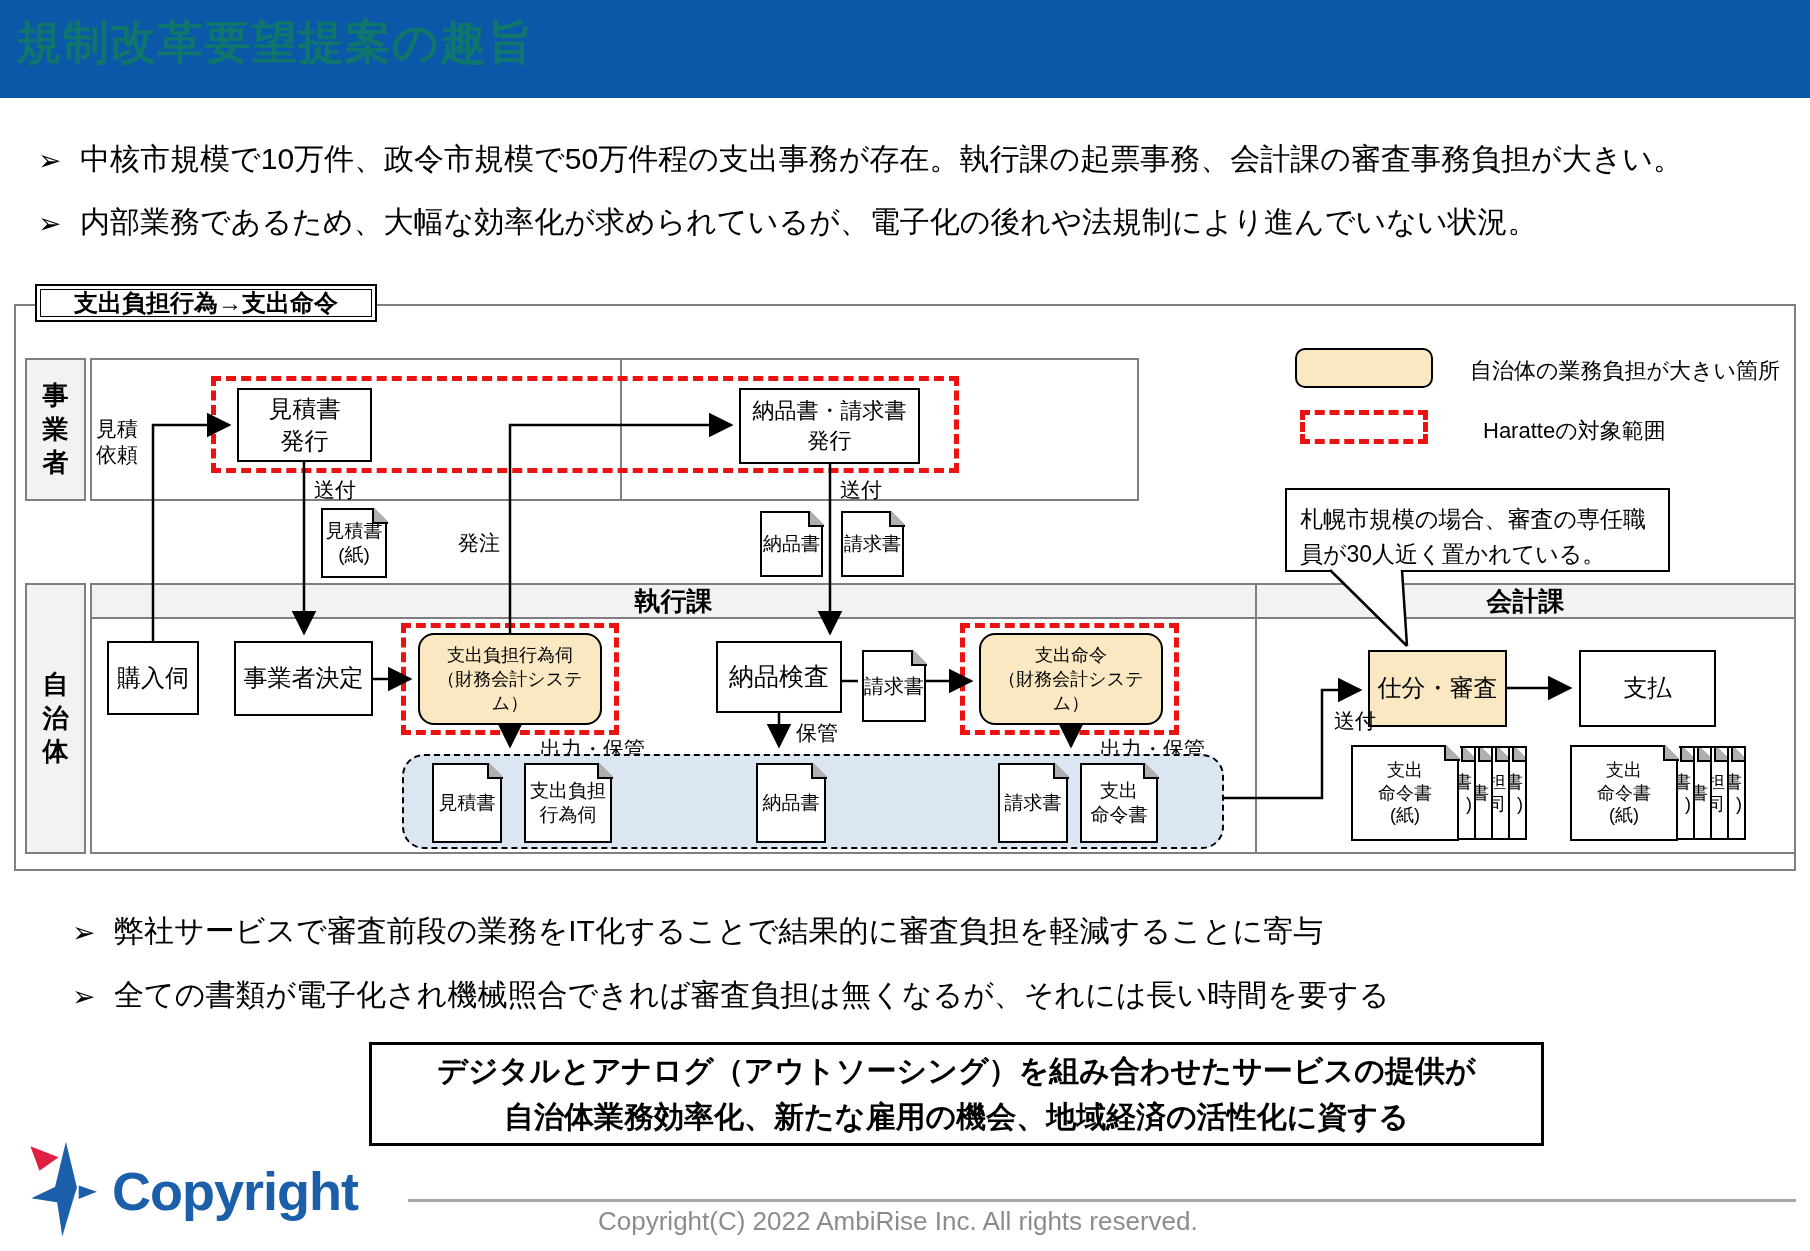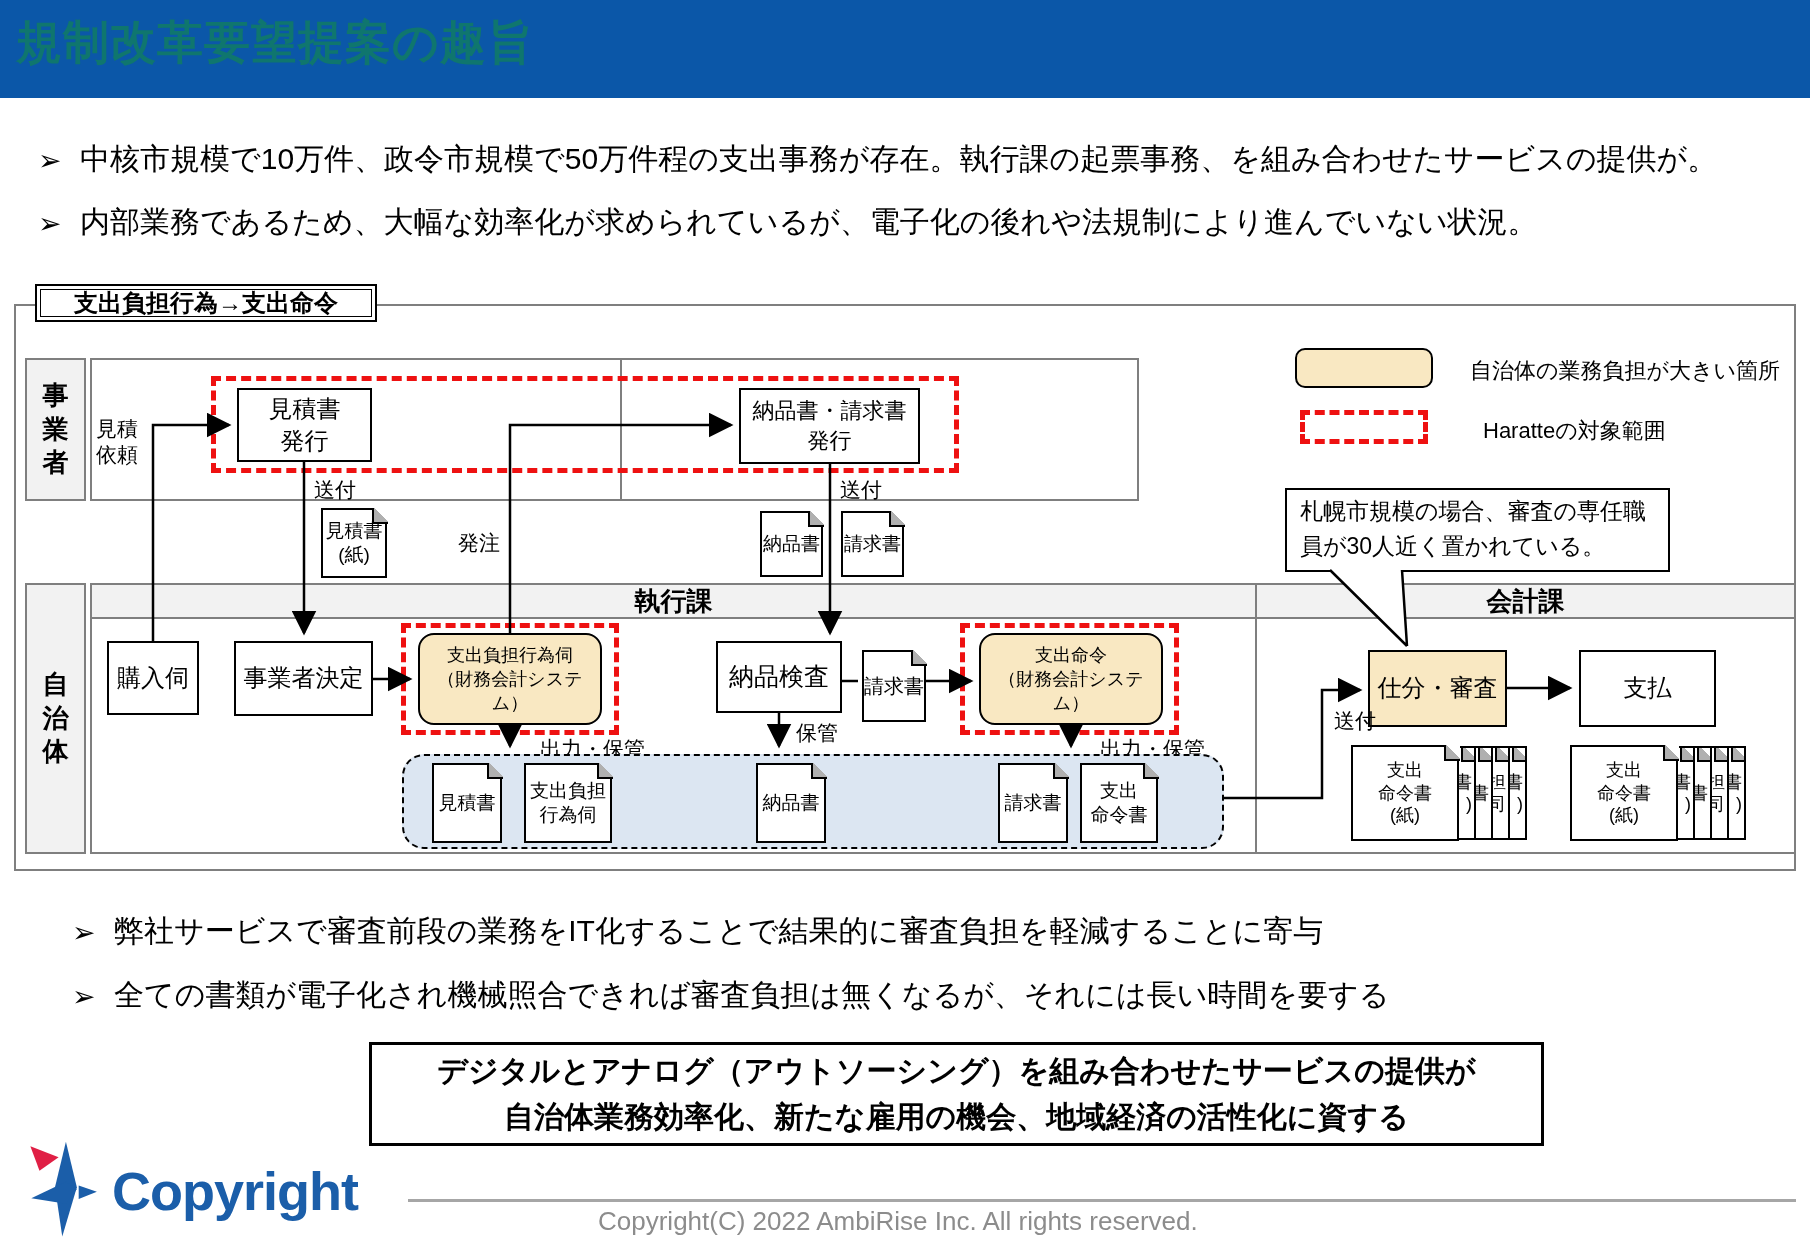--- a/index.html
+++ b/index.html
@@ -37,42 +37,42 @@
   .round{border-radius:16px}
   .reddash{border:5px dashed var(--target-red)}
   .lbl{font-size:21px;line-height:1.25}
   .doc{position:absolute;background:#fff;border:2.5px solid #000;display:flex;
     align-items:center;justify-content:center;text-align:center;line-height:1.25;font-size:19px}
   .fold{position:absolute;top:-2.5px;right:-2.5px;width:16px;height:16px;
     background:linear-gradient(225deg,var(--fold-bg,#fff) 0 49%,#b0b0b0 49% 100%);
     border-left:2.5px solid #000;border-bottom:2.5px solid #000}
   .onblue{--fold-bg:#dce6f2}
   .archive{background:var(--archive-fill);border:2.5px dashed #000;border-radius:22px}
-  .callout{border:2.5px solid #000;background:#fff;font-size:23px;line-height:1.5;padding:4px 13px}
+  .callout{border:2.5px solid #000;background:#fff;font-size:23px;line-height:1.5;padding:12px 13px}
   .legendlbl{font-size:22px}
   .sliver{justify-content:flex-end;text-align:right;padding-right:2px;overflow:hidden;font-size:18px}
   .stackfront{font-size:18px;line-height:1.25}
   .concl{border:3px solid #000;display:flex;align-items:center;justify-content:center;
     text-align:center;font-weight:700;font-size:30px;line-height:1.55}
   .logotext{font-size:54px;font-weight:700;color:var(--logo-blue);letter-spacing:-1px}
   .copyright{font-size:26px;color:var(--copyright-gray)}
   svg.overlay{left:0;top:0;width:1810px;height:1251px;pointer-events:none}
 </style>
 </head>
 <body>
 
 <div class="page">
 
   <div class="abs titlebar"></div>
   <div class="abs titletext">規制改革要望提案の趣旨</div>
 
   <div class="abs bullet" style="left:38px;top:141px">
     <span class="bmark">➢</span>
   </div>
-  <div class="abs bullet" style="left:80px;top:140px">中核市規模で10万件、政令市規模で50万件程の支出事務が存在。執行課の起票事務、を組み合わせたサービスの提供が。</div>
+  <div class="abs bullet" style="left:80px;top:140px">中核市規模で10万件、政令市規模で50万件程の支出事務が存在。執行課の起票事務、会計課の審査事務負担が大きい。</div>
   <div class="abs bullet" style="left:38px;top:204px">
     <span class="bmark">➢</span>
   </div>
   <div class="abs bullet" style="left:80px;top:203px">内部業務であるため、大幅な効率化が求められているが、電子化の後れや法規制により進んでいない状況。</div>
 
   <div class="abs frame" style="left:14px;top:304px;width:1782px;height:567px"></div>
 
   <div class="abs lanecell pre" style="left:25px;top:358px;width:61px;height:143px">事
 業
 者</div>

